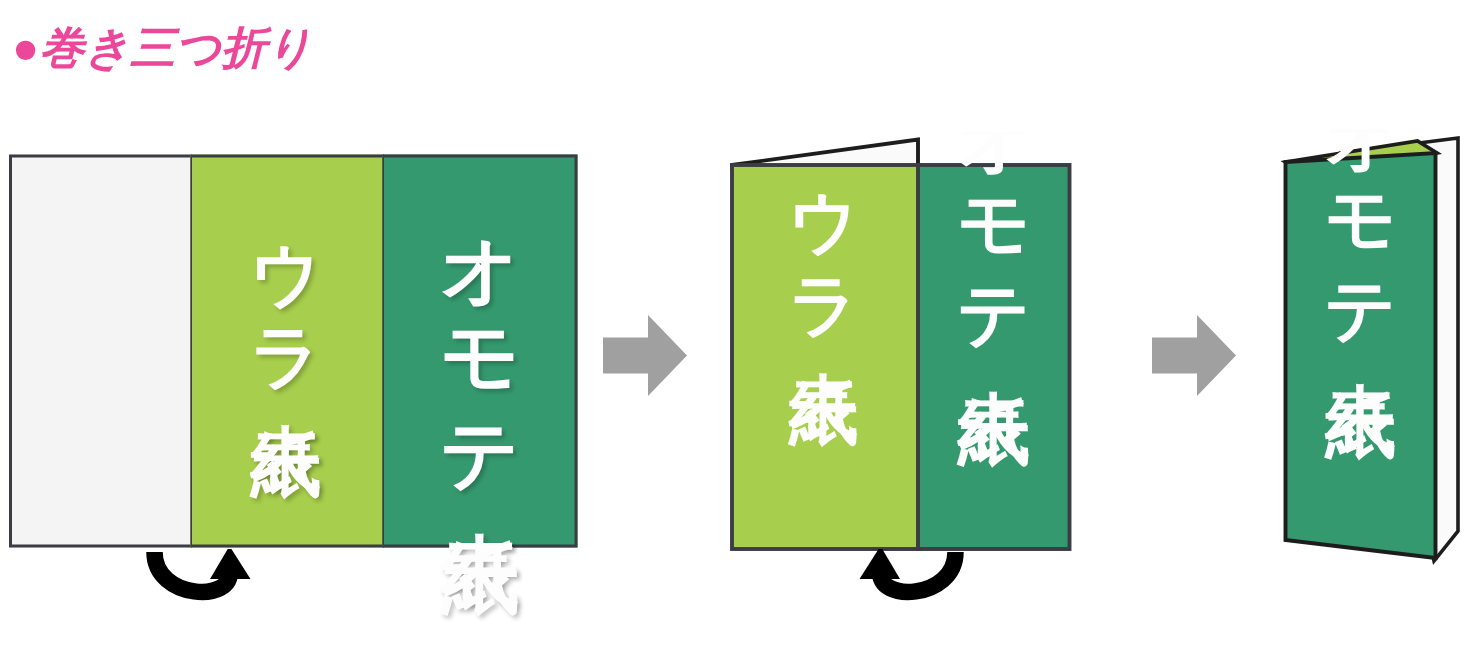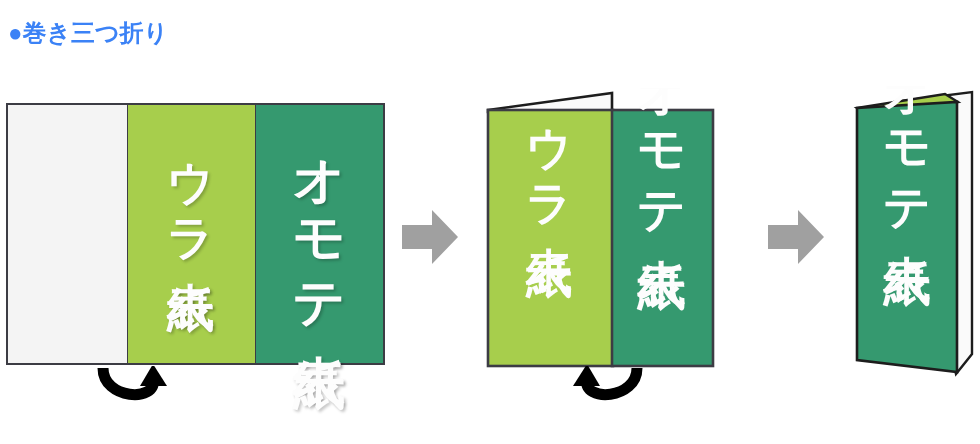--- a/index.html
+++ b/index.html
@@ -13,26 +13,27 @@
     position: relative;
     font-family: "Liberation Sans", "DejaVu Sans", sans-serif;
     overflow: hidden;
   }
 
   
   #title {
     position: absolute;
     left: 8px;
     top: 14px;
-    font-size: 24px;
+    font-size: 30px;
     font-weight: bold;
     letter-spacing: 0px;
-    color: #3b82f6;
+    color: #ec4899;
     white-space: nowrap;
     line-height: 38px;
+    font-style: italic;
   }
 
   
   .stage {
     position: absolute;
   }
 
   
   #step1 {
     left: 6px;

